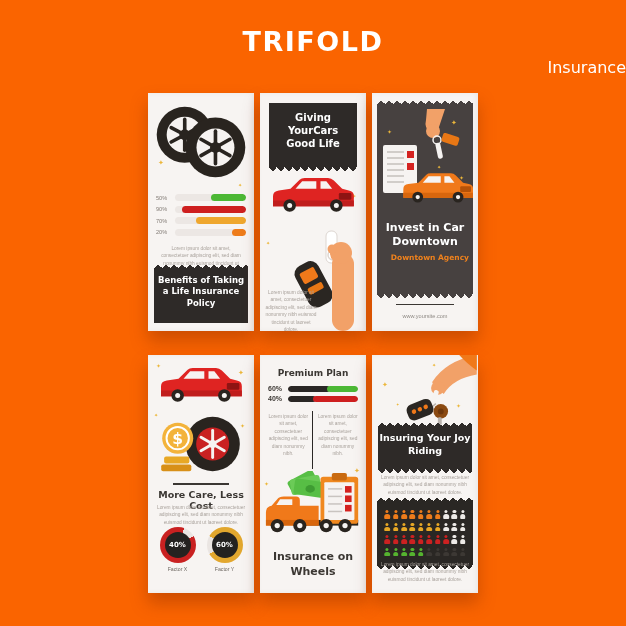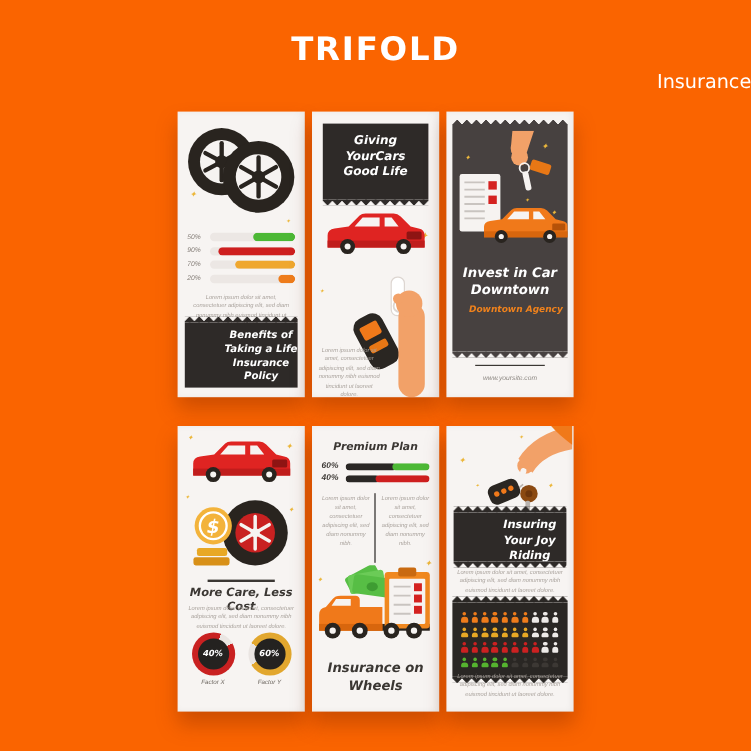--- a/index.html
+++ b/index.html
@@ -8,31 +8,31 @@
 
   
   .hdr { position:absolute; top:26px; left:0; width:100%; text-align:center; color:#FFFFFF; }
   .hdr h1 { margin:0; font-family:"DejaVu Sans",sans-serif; font-size:27px; font-weight:800; letter-spacing:1.5px; }
   .hdr .sub { margin-top:1px; font-family:"DejaVu Sans",sans-serif; font-size:16px; font-weight:400;text-align:right; }
 
   
   .trifold { position:absolute; left:148px; width:330px; height:238px; display:flex; gap:6px; }
   .tf-top { top:93px; } .tf-bot { top:355px; }
   .panel { position:relative; width:106px; height:238px; background:#F7F4F2; overflow:hidden;
-           box-shadow:0 10px 16px rgba(120,35,0,.35), inset -2px 0 5px rgba(0,0,0,.05);font-style:italic; }
+           box-shadow:0 10px 16px rgba(120,35,0,.35), inset -2px 0 5px rgba(0,0,0,.05); }
   .abs { position:absolute; }
 
   
   .zz { position:absolute; background:var(--zz,#2E2A28); }
   .zz-top::before, .zz-bottom::after { content:""; position:absolute; left:0; right:0; height:5px;
       background-size:8px 5px; background-repeat:repeat-x; }
   .zz-top::before { top:-5px; background-image:conic-gradient(from 135deg at 50% 0%, var(--zz,#2E2A28) 0 90deg, transparent 90deg); }
   .zz-bottom::after { bottom:-5px; background-image:conic-gradient(from -45deg at 50% 100%, var(--zz,#2E2A28) 0 90deg, transparent 90deg); }
 
-  .banner { color:#FFFFFF; font-family:"DejaVu Sans",sans-serif; font-weight:700; text-align:center;padding-left:33px; }
+  .banner { color:#FFFFFF; font-family:"DejaVu Sans",sans-serif; font-weight:700; text-align:center; }
 
   .tiny { font-size:4.8px; line-height:1.55; color:#A9A29C; text-align:center; margin:0; }
 
   
   .bars { display:flex; flex-direction:column; gap:4.5px; }
   .bar-row { display:flex; align-items:center; gap:4px; }
   .bar-label { width:15px; font-size:5.6px; color:#837C76; }
   .bar-track { flex:1; height:7px; border-radius:4px; background:#ECE7E4; overflow:hidden; display:flex; }
   .bar-fill { height:100%; border-radius:4px; margin-left:auto; }
 

